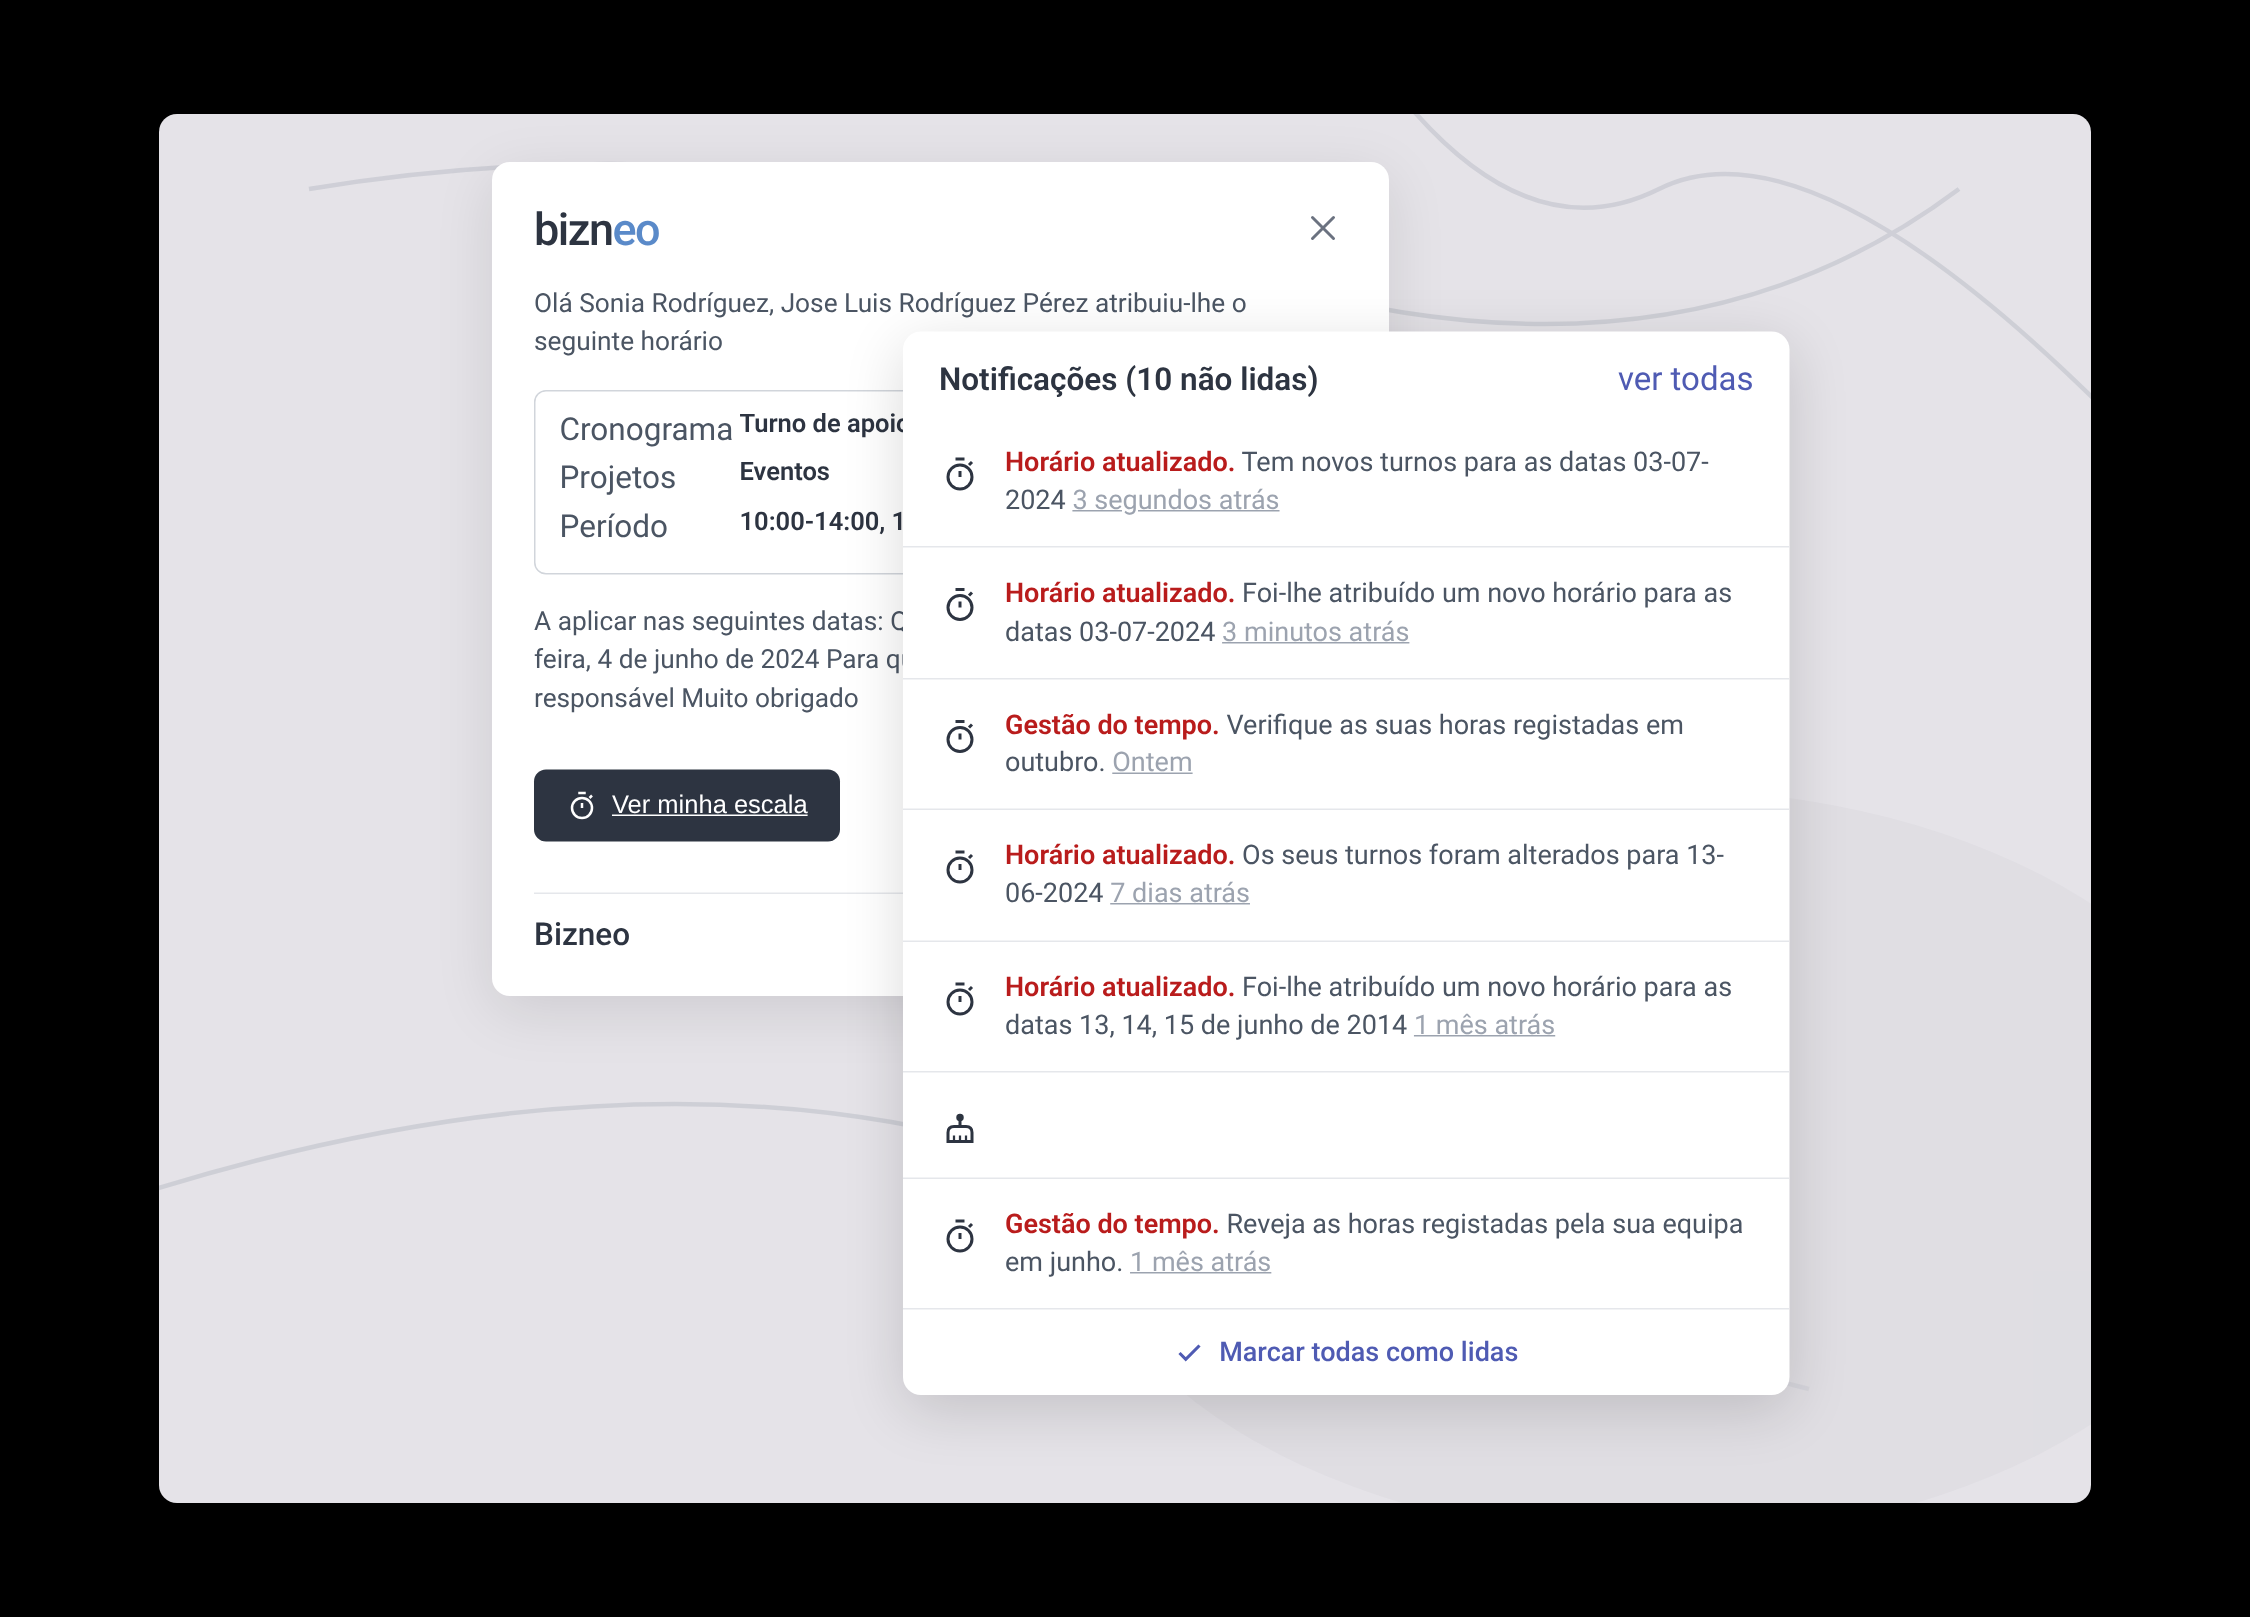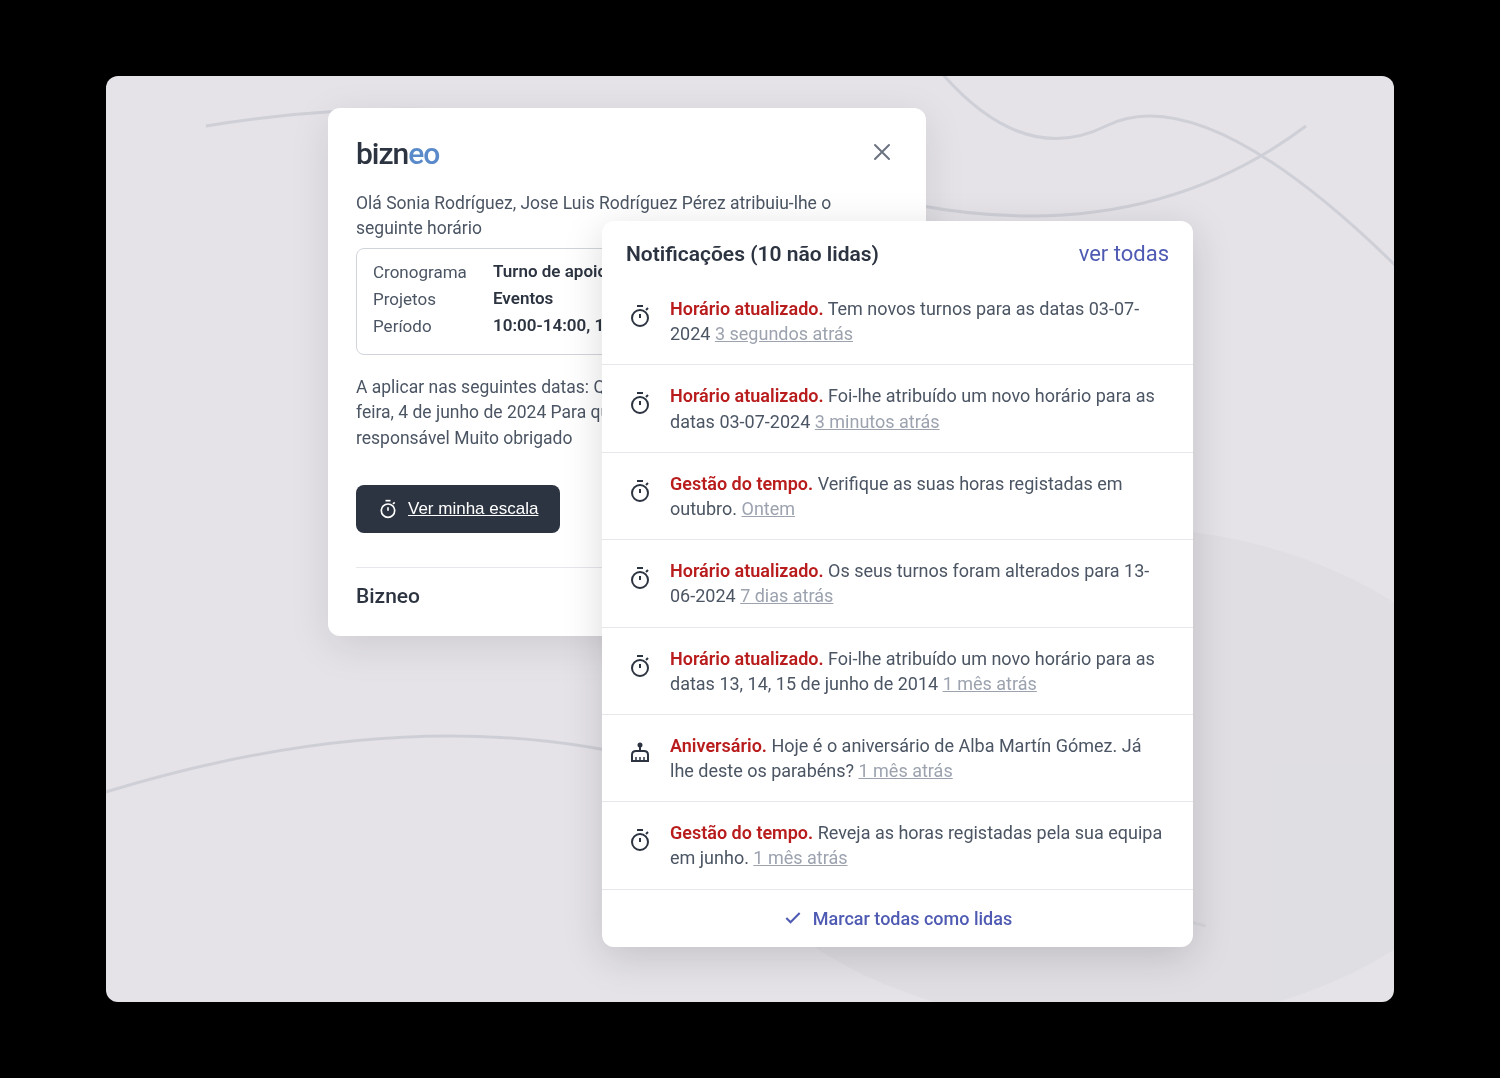--- a/index.html
+++ b/index.html
@@ -62,37 +62,37 @@
       display: flex;
       align-items: center;
       justify-content: center;
       cursor: pointer;
       color: #6b7280;
       font-size: 22px;
     }
     .greeting {
       color: #4b5563;
       font-size: 17.5px;
-      margin-bottom: 8px;
+      margin-bottom: 20px;
       line-height: 1.4;
     }
     .schedule-box {
       border: 1px solid #d1d5db;
       border-radius: 8px;
       padding: 12px 16px;
       margin-bottom: 20px;
     }
     .schedule-row {
       display: flex;
       margin-bottom: 4px;
     }
     .schedule-label {
       width: 120px;
       color: #4b5563;
-      font-size: 17px;
+      font-size: 21px;
       line-height: 1.35;
     }
     .schedule-value {
       color: #2d3441;
       font-weight: 600;
       font-size: 17px;
     }
     .apply-text {
       color: #4b5563;
       font-size: 17.5px;
@@ -318,21 +318,20 @@
         </div>
         <div class="notif-item">
           <div class="notif-icon">
             <svg class="birthday-icon" viewBox="0 0 24 24" fill="none" stroke="#2d3441" stroke-width="2">
               <path d="M4 14 Q4 10 8 10 L16 10 Q20 10 20 14 L20 20 L4 20 Z"></path>
               <path d="M12 10 L12 6"></path>
               <circle cx="12" cy="4" r="1.5" fill="#2d3441"></circle>
               <path d="M8 20 L8 16 M12 20 L12 16 M16 20 L16 16" stroke-width="1.5"></path>
             </svg>
           </div>
-          <div class="notif-content"><span class="notif-bold">Aniversário.</span><span> Hoje é o aniversário de Alba Martín Gómez. Já lhe deste os parabéns? </span><span class="notif-time">1 mês atrás</span></div>
         </div>
         <div class="notif-item">
           <div class="notif-icon">
             <svg class="stopwatch-icon" viewBox="0 0 24 24" fill="none" stroke="#2d3441" stroke-width="2">
               <circle cx="12" cy="14" r="8"></circle>
               <path d="M12 10 L12 14"></path>
               <path d="M9 2 L15 2"></path>
               <path d="M18 6 L20 4"></path>
             </svg>
           </div>

